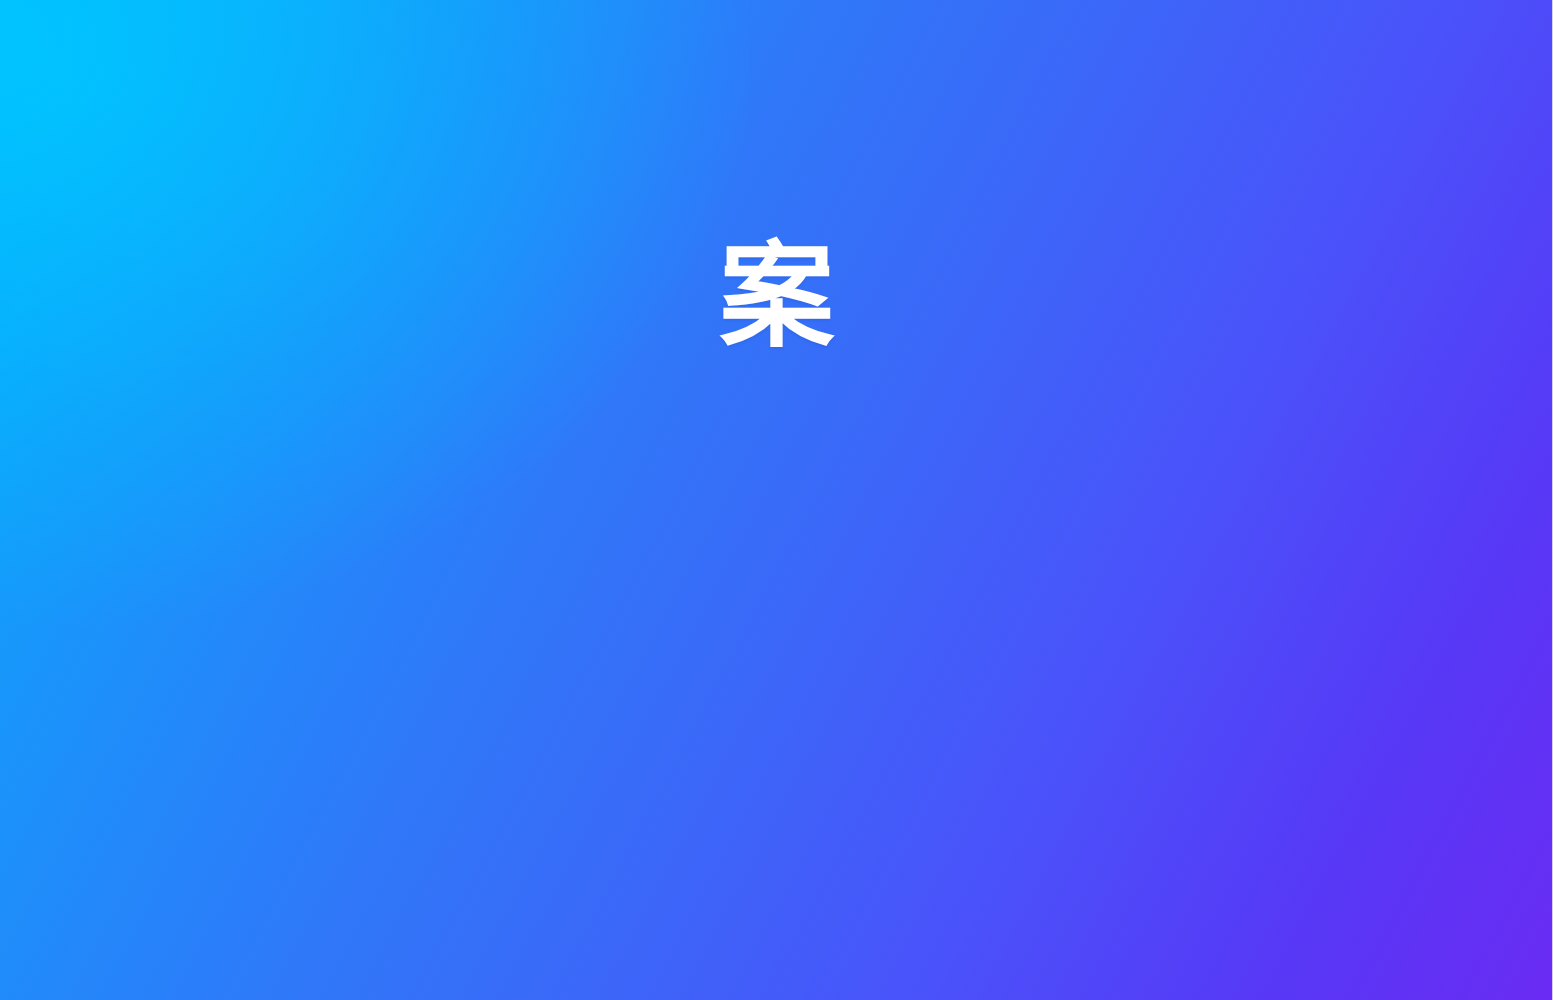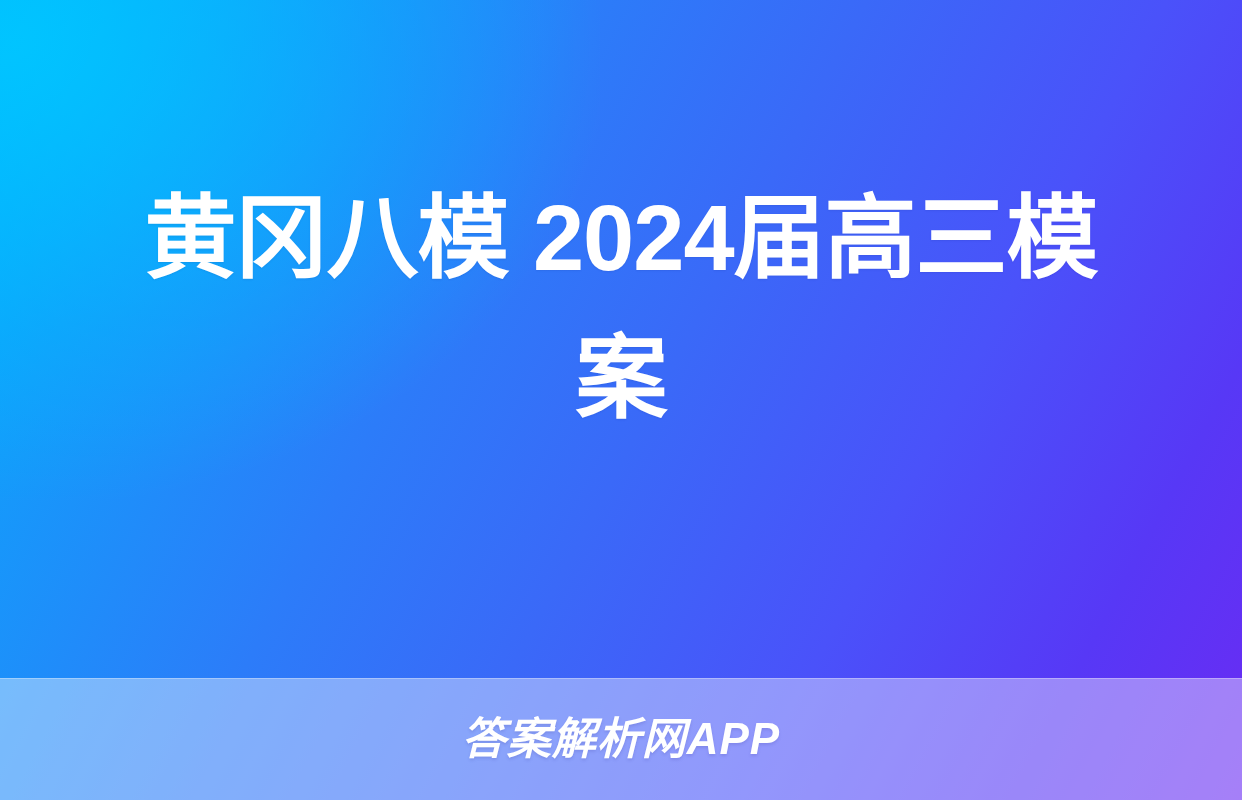--- a/index.html
+++ b/index.html
@@ -100,21 +100,17 @@
 </style>
 </head>
 <body>
 
 <div id="poster">
 
   <div class="bg-gradient"></div>
   <div class="bg-bloom"></div>
 
   <div class="title-block">
-    <div class="title-text">黄冈八模 2024届高三模</div>
     <div class="title-text">案</div>
   </div>
 
-  <div class="footer-band">
-    <div class="watermark">答案解析网APP</div>
-  </div>
 
 </div>
 
 </body></html>

